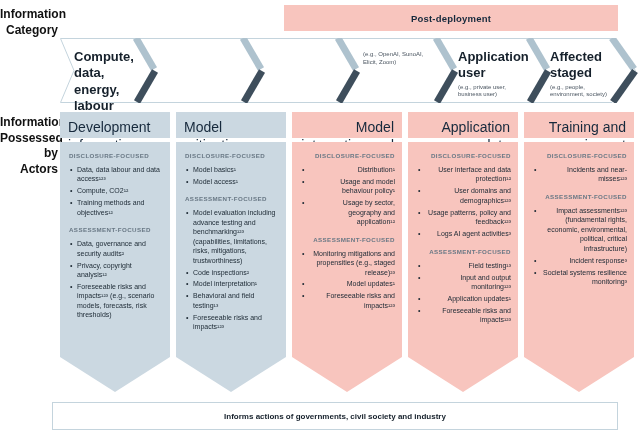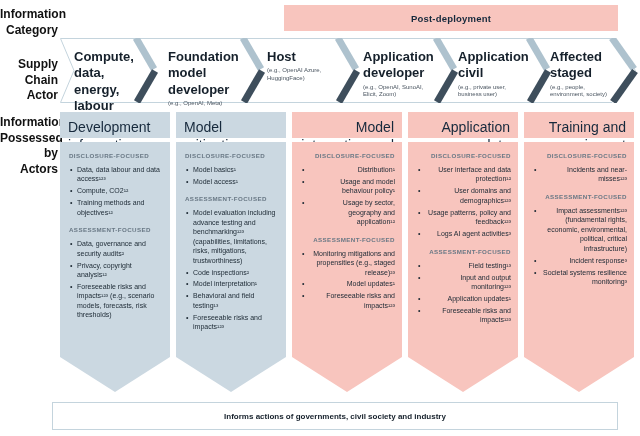--- a/index.html
+++ b/index.html
@@ -72,57 +72,45 @@
 
 <div class="page">
 
   <div class="row-label lbl-category">Information
 Category</div>
   <div class="phase-band">
     <div class="phase pre">Pre-deployment</div>
     <div class="phase post">Post-deployment</div>
   </div>
 
-  <div class="row-label lbl-actor">Supply
-Chain
-Actor</div>
   <div class="chain-band">
     <svg viewBox="0 0 578 65" width="578" height="65">
       <path class="band-outline" d="M 0.5 0.5 L 552 0.5 L 575.5 32.5 L 552 64.5 L 0.5 64.5 L 14 32.5 Z"></path>
       <polyline class="chev-light" points="76,0 94,31"></polyline>
       <polyline class="chev-dark" points="95,33 77,64"></polyline>
       <polyline class="chev-light" points="183,0 201,31"></polyline>
       <polyline class="chev-dark" points="202,33 184,64"></polyline>
       <polyline class="chev-light" points="278,0 296,31"></polyline>
       <polyline class="chev-dark" points="297,33 279,64"></polyline>
       <polyline class="chev-light" points="376,0 394,31"></polyline>
       <polyline class="chev-dark" points="395,33 377,64"></polyline>
       <polyline class="chev-light" points="469,0 487,31"></polyline>
       <polyline class="chev-dark" points="488,33 470,64"></polyline>
       <polyline class="chev-light" points="552,0 574,31"></polyline>
       <polyline class="chev-dark" points="575,33 553,64"></polyline>
     </svg>
     <div class="actor" style="left:14px;width:66px">
       <div class="actor-name">Compute, data, energy, labour provider</div>
       <div class="actor-sub"></div>
     </div>
-    <div class="actor" style="left:108px;width:72px">
-      <div class="actor-name">Foundation model developer</div>
-      <div class="actor-sub">(e.g., OpenAI, Meta)</div>
-    </div>
-    <div class="actor" style="left:207px;width:66px">
-      <div class="actor-name">Host</div>
-      <div class="actor-sub">(e.g., OpenAI Azure, HuggingFace)</div>
-    </div>
     <div class="actor" style="left:303px;width:68px">
-      <div class="actor-name">Application developer</div>
       <div class="actor-sub">(e.g., OpenAI, SunoAI, Elicit, Zoom)</div>
     </div>
     <div class="actor" style="left:398px;width:66px">
-      <div class="actor-name">Application civil</div>
+      <div class="actor-name">Application user</div>
       <div class="actor-sub">(e.g., private user, business user)</div>
     </div>
     <div class="actor" style="left:490px;width:64px">
       <div class="actor-name">Affected staged</div>
       <div class="actor-sub">(e.g., people, environment, society)</div>
     </div>
   </div>
 
   <div class="row-label lbl-possessed">Information
 Possessed by

